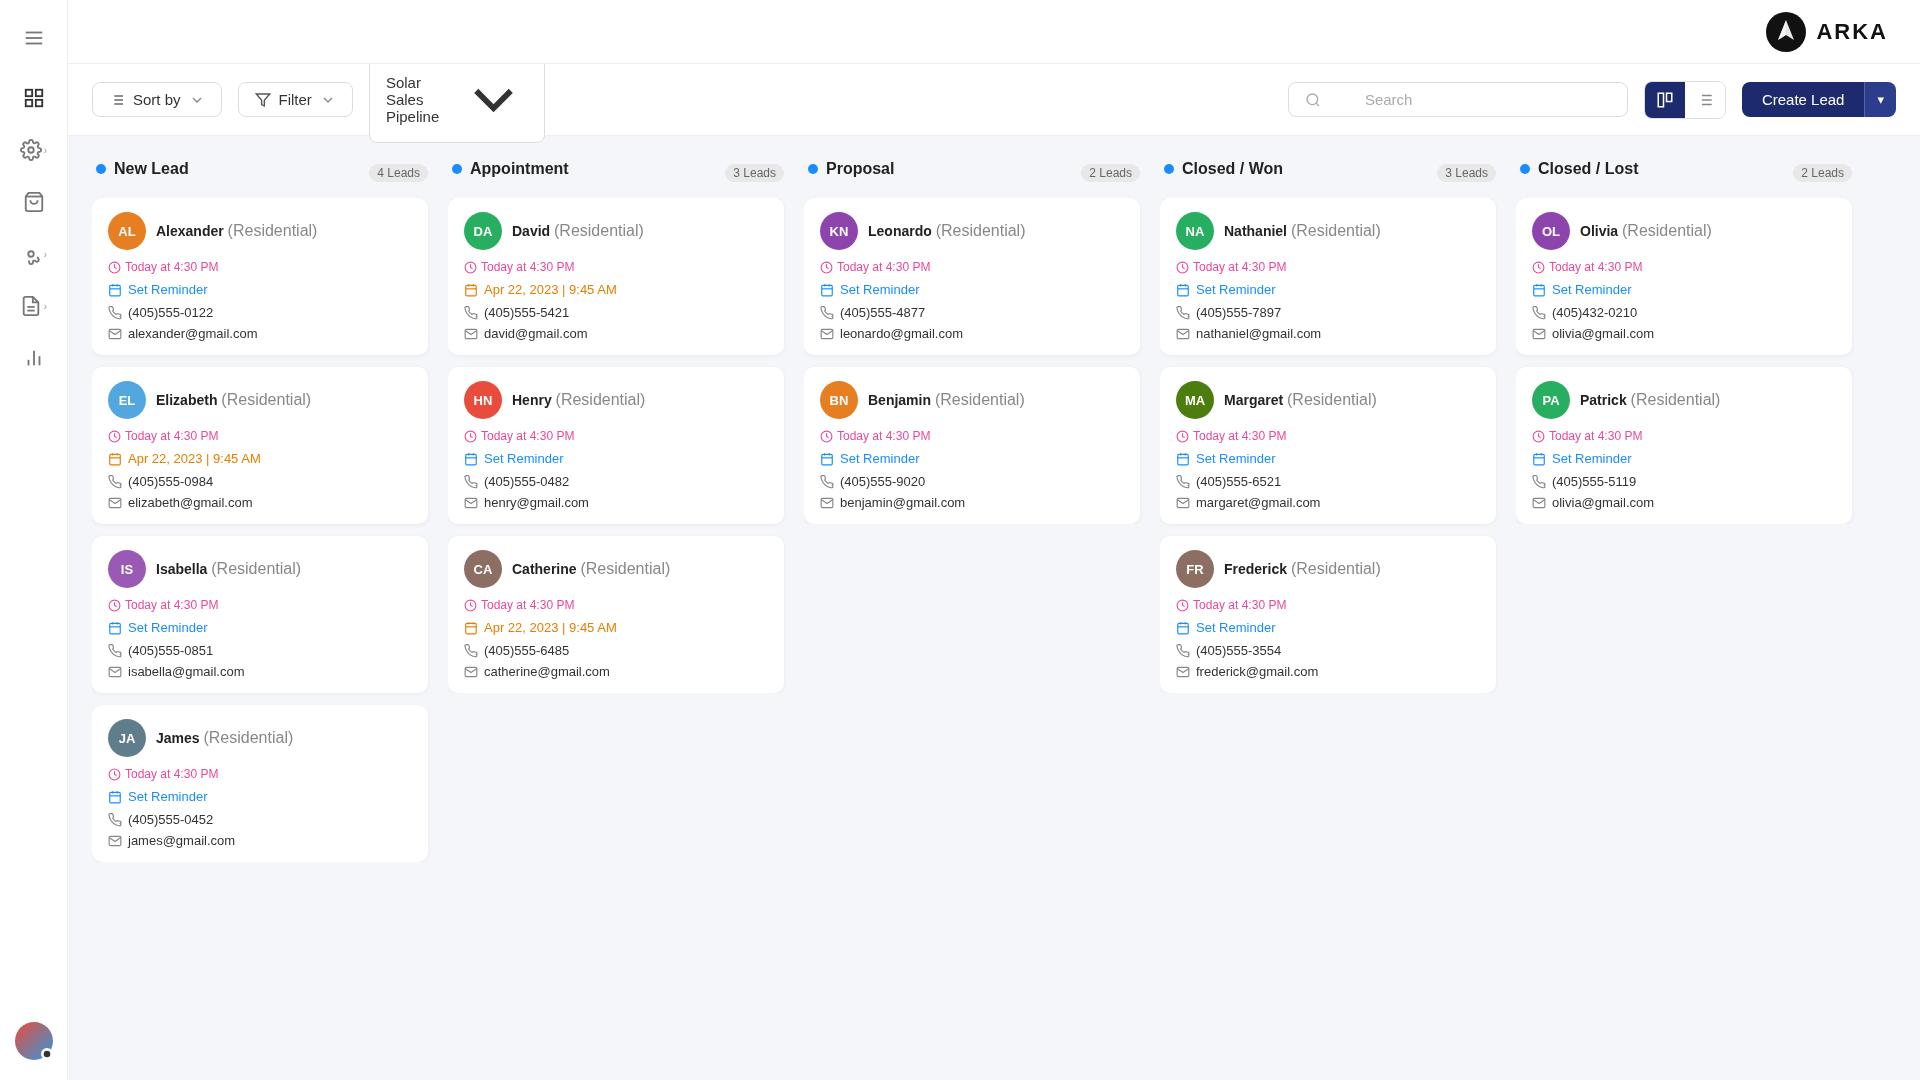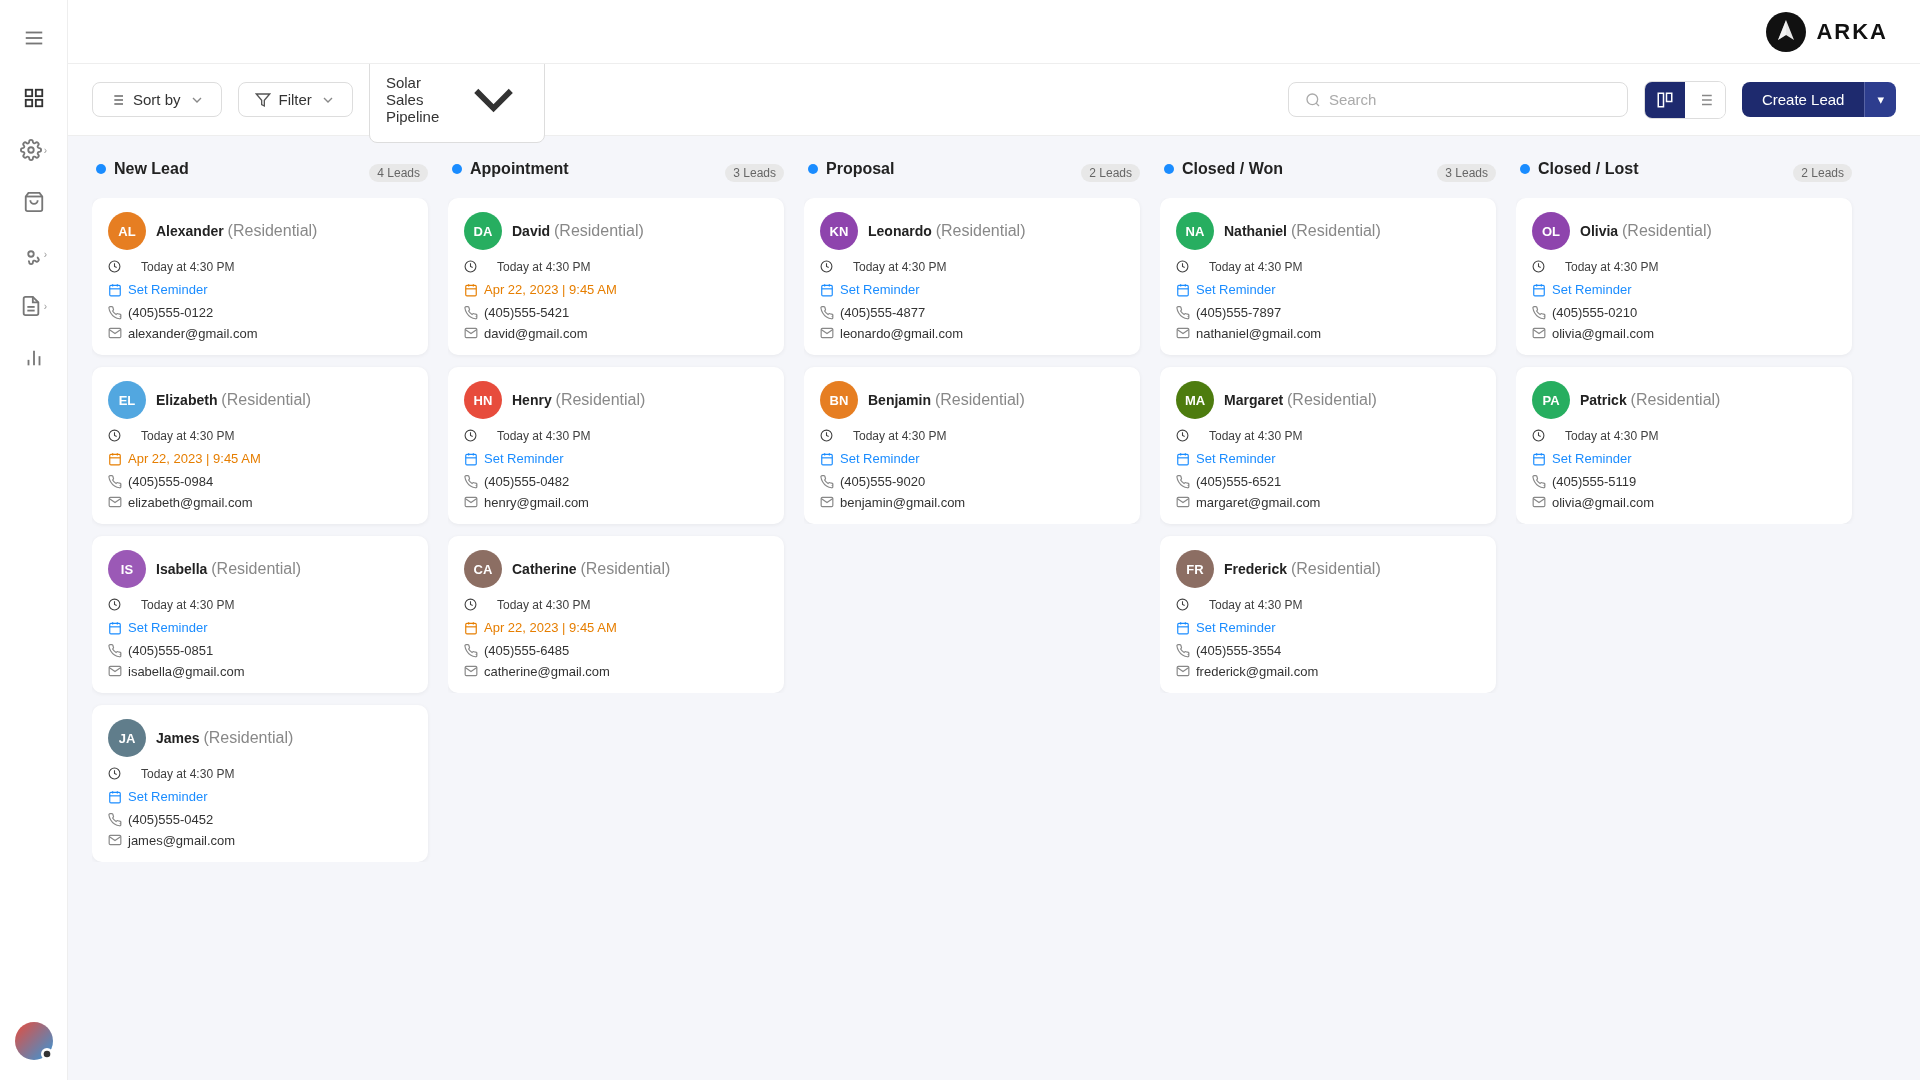--- a/index.html
+++ b/index.html
@@ -246,23 +246,24 @@
       font-weight: 600;
       color: #222;
     }
     .card-type {
       font-size: 16px;
       color: #888;
       font-weight: 400;
     }
     .card-time {
       display: flex;
-      gap: 20px;
+      align-items: center;
+      gap: 4px;
       font-size: 12px;
-      color: #404040;
+      color: #ec4899;
       margin-bottom: 8px;
     }
     .card-time svg { width: 13px; height: 13px; }
     .card-reminder {
       display: flex;
       align-items: center;
       gap: 6px;
       font-size: 13px;
       color: #1a8cff;
       margin-bottom: 8px;
@@ -283,21 +284,21 @@
       display: flex;
       align-items: center;
       gap: 6px;
       font-size: 13px;
       color: #333;
       margin-bottom: 6px;
     }
     .card-phone svg { width: 14px; height: 14px; color: #888; }
     .card-email {
       display: flex;
-      align-items: flex-start;
+      align-items: center;
       gap: 6px;
       font-size: 13px;
       color: #333;
     }
     .card-email svg { width: 14px; height: 14px; color: #888; }
 
     .col-scroll {
       overflow-y: auto;
       display: flex;
       flex-direction: column;
@@ -419,21 +420,21 @@
       <svg viewBox="0 0 24 24" fill="none" stroke="currentColor" stroke-width="2">
           <polyline points="6 9 12 15 18 9"></polyline>
         </svg>
     </div>
 
     <div class="search-box" style="margin-left:auto;">
       <svg viewBox="0 0 24 24" fill="none" stroke="#aaa" stroke-width="2">
           <circle cx="11" cy="11" r="8"></circle>
           <line x1="21" y1="21" x2="16.65" y2="16.65"></line>
         </svg>
-      <span style="color:#aaa;">Search</span>
+      <span style="color:#aaa;margin-left:36px;">Search</span>
     </div>
 
     <div class="view-toggle">
       <div class="view-btn active">
         <svg viewBox="0 0 24 24" fill="none" stroke="currentColor" stroke-width="2">
             <rect x="3" y="3" width="7" height="18"></rect>
             <rect x="14" y="3" width="7" height="11"></rect>
           </svg>
       </div>
       <div class="view-btn">
@@ -975,21 +976,21 @@
                 <line x1="16" y1="2" x2="16" y2="6"></line>
                 <line x1="8" y1="2" x2="8" y2="6"></line>
                 <line x1="3" y1="10" x2="21" y2="10"></line>
               </svg>
           <span>Set Reminder</span>
         </div>
       <div class="card-phone">
         <svg viewBox="0 0 24 24" fill="none" stroke="#888" stroke-width="2">
                 <path d="M22 16.92v3a2 2 0 0 1-2.18 2 19.79 19.79 0 0 1-8.63-3.07A19.5 19.5 0 0 1 4.69 12 19.79 19.79 0 0 1 1.61 3.38 2 2 0 0 1 3.59 1h3a2 2 0 0 1 2 1.72c.127.96.361 1.903.7 2.81a2 2 0 0 1-.45 2.11L7.91 8.56a16 16 0 0 0 6 6l.92-.92a2 2 0 0 1 2.11-.45c.907.339 1.85.573 2.81.7A2 2 0 0 1 21.73 17z"></path>
               </svg>
-        <span>(405)555-0210</span>
+        <span>(405)432-0210</span>
       </div>
       <div class="card-email">
         <svg viewBox="0 0 24 24" fill="none" stroke="#888" stroke-width="2">
                 <path d="M4 4h16c1.1 0 2 .9 2 2v12c0 1.1-.9 2-2 2H4c-1.1 0-2-.9-2-2V6c0-1.1.9-2 2-2z"></path>
                 <polyline points="22,6 12,13 2,6"></polyline>
               </svg>
         <span>olivia@gmail.com</span>
       </div>
     </div>
           <div class="card">

